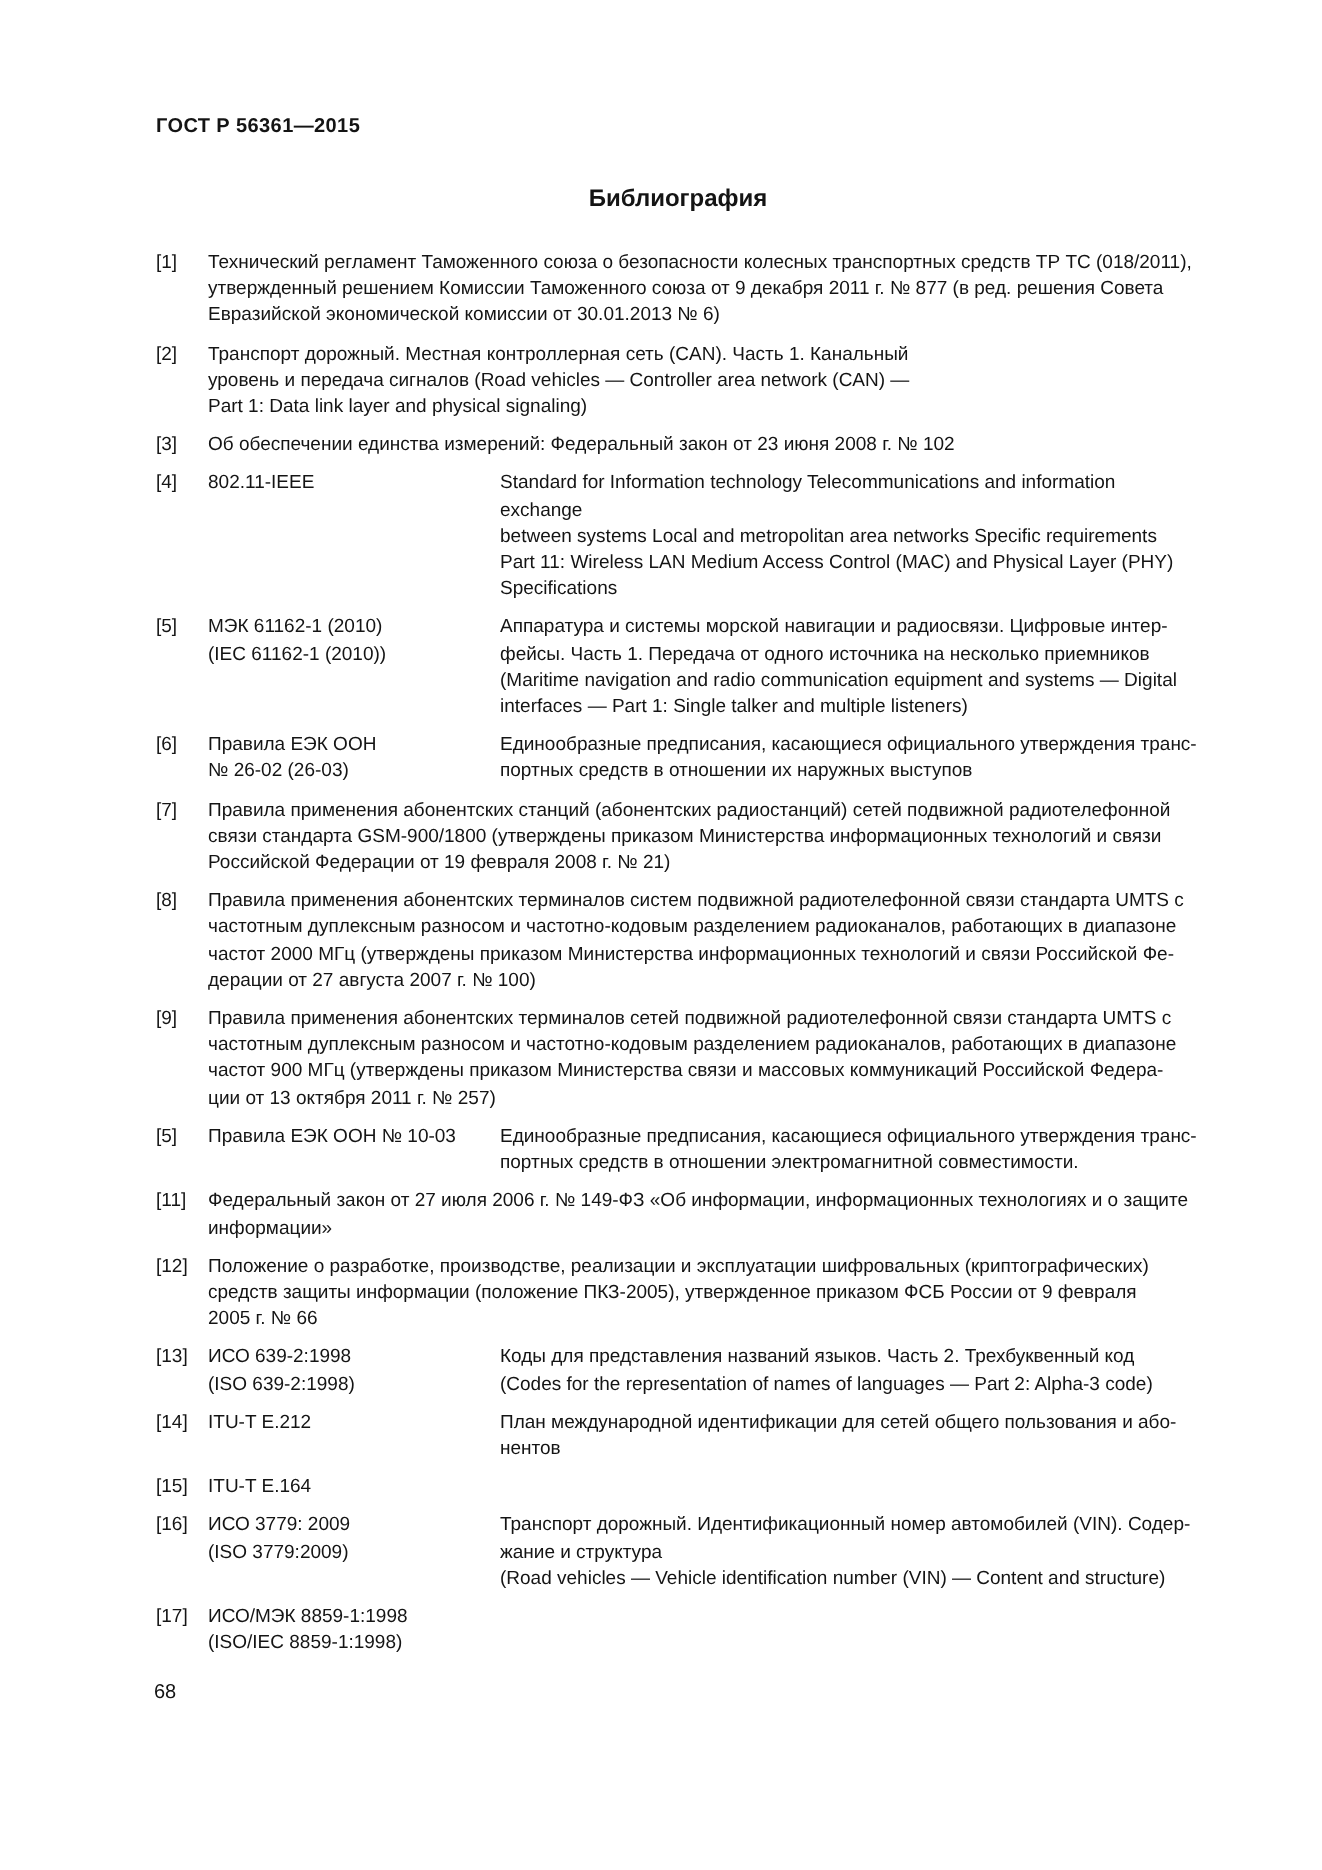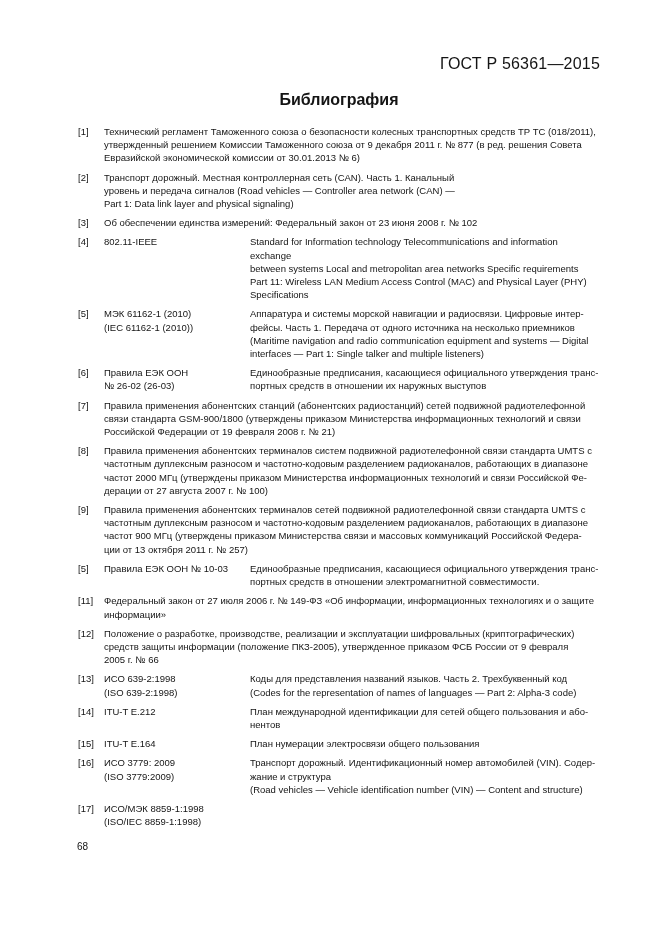--- a/index.html
+++ b/index.html
@@ -6,30 +6,29 @@
   .page {
     position:relative;
     width:661px; height:935px;
     background:#ffffff;
     font-family:"Liberation Sans", sans-serif;
     color:#141414;
     overflow:hidden;
   }
   .inner { padding:57px 61px 0 78px; }
   .doc-code {
-    font-weight:normal;
-    font-size:16px;
+    font-weight:bold;
+    font-size:10px;
     line-height:14px;
     letter-spacing:0.2px;
-    text-align:right;
   }
   .title {
     text-align:center;
     font-weight:bold;
-    font-size:16px;
+    font-size:12px;
     line-height:13px;
     margin-top:22px;
   }
   .bib-list { margin-top:19px; }
   .entry {
     display:flex;
     align-items:flex-start;
     margin-bottom:6px;
     font-size:9.5px;
     line-height:13.2px;
@@ -137,21 +136,20 @@
         </div>
         <div class="entry">
           <div class="num">[14]</div>
           <div class="label">ITU-T E.212</div>
           <div class="text">План международной идентификации для сетей общего пользования и або-
 нентов</div>
         </div>
         <div class="entry">
           <div class="num">[15]</div>
           <div class="label">ITU-T E.164</div>
-          <div class="text">План нумерации электросвязи общего пользования</div>
         </div>
         <div class="entry">
           <div class="num">[16]</div>
           <div class="label">ИСО 3779: 2009
 (ISO 3779:2009)</div>
           <div class="text">Транспорт дорожный. Идентификационный номер автомобилей (VIN). Содер-
 жание и структура
 (Road vehicles — Vehicle identification number (VIN) — Content and structure)</div>
         </div>
         <div class="entry">

